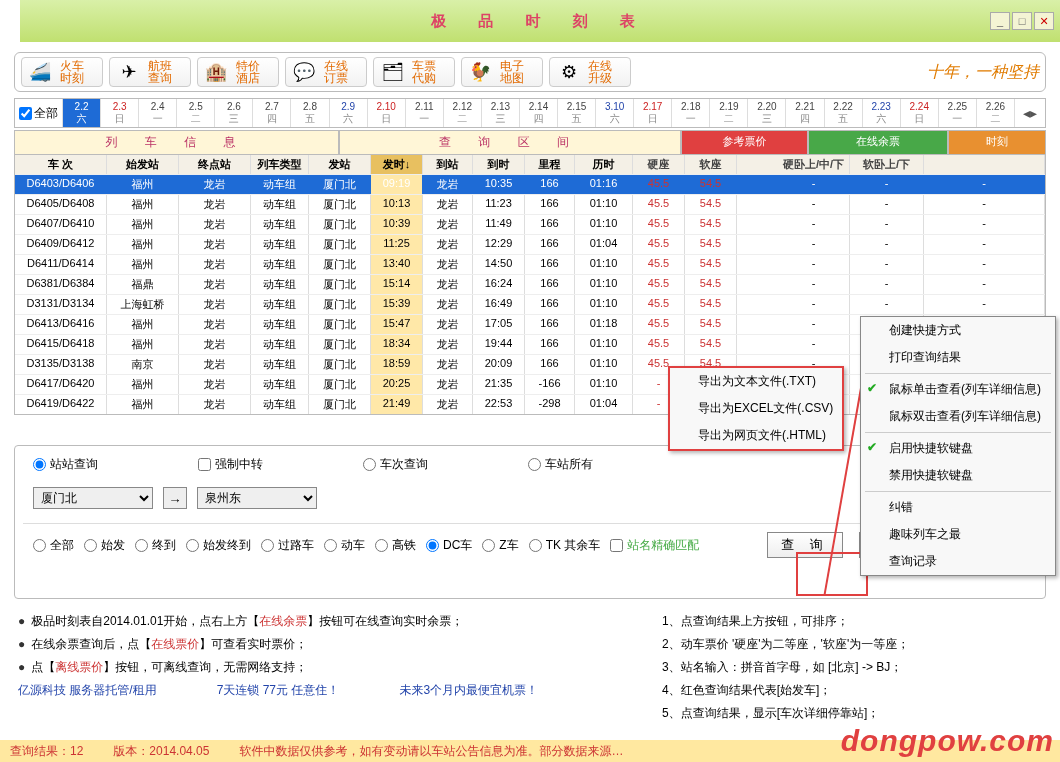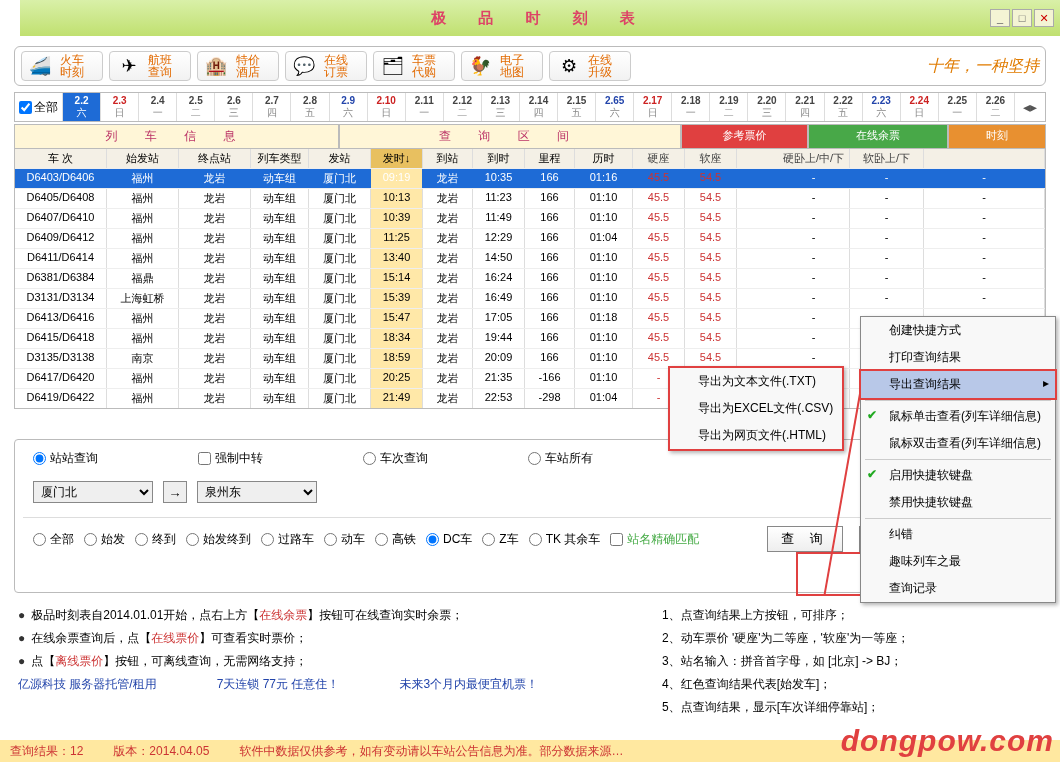--- a/index.html
+++ b/index.html
@@ -1,50 +1,50 @@
 <!DOCTYPE html>
 <html><head>
 <meta charset="utf-8">
 <style>
 * { box-sizing: border-box; margin: 0; padding: 0; font-family: "Microsoft YaHei", Arial, sans-serif; }
 body { width: 1060px; height: 762px; background: #fff; font-size: 12px; position: relative; overflow: hidden; }
-.titlebar { height: 36px; background: linear-gradient(#d9f0a8,#c0e070); display: flex; align-items: center; justify-content: center; position: relative; margin-left: 20px; }
+.titlebar { height: 42px; background: linear-gradient(#d9f0a8,#c0e070); display: flex; align-items: center; justify-content: center; position: relative; margin-left: 20px; }
 .titlebar .title { color: #d46; font-weight: bold; letter-spacing: 14px; font-size: 15px; }
 .titlebar .wbtns { position: absolute; right: 6px; display: flex; gap: 2px; }
 .wbtn { width: 20px; height: 18px; border: 1px solid #aaa; background: #f4f4d4; display: flex; align-items: center; justify-content: center; font-size: 11px; cursor: pointer; color:#666; }
 .wbtn.close { color: #c00; }
 .content { padding: 10px 14px 0 14px; }
 .toolbar { border: 1px solid #bbb; border-radius: 6px; padding: 4px 6px; display: flex; align-items: center; gap: 6px; background: #fff; }
 .tbtn { border: 1px solid #ccc; border-radius: 4px; padding: 2px 6px; display: flex; align-items: center; gap: 6px; background: linear-gradient(#fff,#f2f2f2); cursor: pointer; min-width: 82px; }
 .tbtn .tico { width: 26px; height: 22px; display: flex; align-items: center; justify-content: center; font-size: 18px; }
 .tbtn .tlbl { font-size: 12px; color: #e26a00; line-height: 12px; }
 .slogan { margin-left: auto; color: #e07b00; font-style: italic; font-size: 16px; }
 
 .daterow { margin-top: 6px; display: flex; align-items: stretch; border: 1px solid #bbb; height: 30px; }
 .daterow .all { display: flex; align-items: center; padding: 0 4px; gap: 2px; font-size: 12px; border-right: 1px solid #ddd; }
 .daterow .cell { flex: 1; border-right: 1px solid #ddd; text-align: center; font-size: 10px; line-height: 12px; padding: 2px 0; cursor: pointer; }
-.daterow .cell .d1 { font-weight: bold; color: #444; }
+.daterow .cell .d1 { font-weight: normal; color: #444; }
 .daterow .cell .d2 { color: #888; }
 .daterow .cell.sat .d1 { color: #24a; }
 .daterow .cell.sun .d1 { color: #c22; }
 .daterow .cell.sel { background: #1e6bd6; color: #fff; }
 .daterow .cell.sel .d1,.daterow .cell.sel .d2 { color: #fff; }
 .daterow .nav { width: 30px; display: flex; align-items: center; justify-content: center; cursor: pointer; font-size: 14px; color:#555; }
 
 .groupheads { display: flex; margin-top: 2px; }
 .gh { text-align: center; font-size: 12px; padding: 3px 0; border: 1px solid #bbb; border-bottom: none; }
 .gh1 { flex: 0 0 325px; background: #fff6d7; color: #b36; letter-spacing: 12px; }
 .gh2 { flex: 0 0 342px; background: #fff6d7; color: #b36; letter-spacing: 12px; }
 .gh3 { flex: 0 0 127px; background: #e04040; color: #fff; font-size:11px; }
 .gh4 { flex: 0 0 140px; background: #48a848; color: #fff; font-size:11px; }
 .gh5 { flex: 1; background: #e89030; color: #fff; font-size:11px; }
 
 .grid { border: 1px solid #bbb; }
 .hdr, .row { display: flex; font-size: 11px; }
-.hdr { background: #f4f0e6; }
+.hdr { background: #f4f0e6; font-weight: bold; }
 .hdr > div, .row > div { border-right: 1px solid #ddd; padding: 2px 0; text-align: center; white-space: nowrap; overflow: hidden; }
 .c-code { width: 92px; }
 .c-dep  { width: 72px; }
 .c-arr  { width: 72px; }
 .c-type { width: 58px; }
 .c-fst  { width: 62px; }
 .c-ft   { width: 52px; background:#ffe8a8; }
 .c-tst  { width: 50px; }
 .c-tt   { width: 52px; }
 .c-dist { width: 50px; }
@@ -190,21 +190,21 @@
       </div>
       <div class="cell ">
         <div class="d1">2.14</div>
         <div class="d2">四</div>
       </div>
       <div class="cell ">
         <div class="d1">2.15</div>
         <div class="d2">五</div>
       </div>
       <div class="cell sat">
-        <div class="d1">2.65</div>
+        <div class="d1">3.10</div>
         <div class="d2">六</div>
       </div>
       <div class="cell sun">
         <div class="d1">2.17</div>
         <div class="d2">日</div>
       </div>
       <div class="cell ">
         <div class="d1">2.18</div>
         <div class="d2">一</div>
       </div>
@@ -554,21 +554,20 @@
 </div>
 
 <div class="ctxmenu" id="menu1">
     <div class="mi">导出为文本文件(.TXT)</div>
     <div class="mi">导出为EXCEL文件(.CSV)</div>
     <div class="mi">导出为网页文件(.HTML)</div>
   </div>
 <div class="ctxmenu" id="menu2">
     <div class="mi">创建快捷方式</div>
     <div class="mi">打印查询结果</div>
-    <div class="mi sel arr redbox">导出查询结果</div>
     <div class="sep"></div>
     <div class="mi chk">鼠标单击查看(列车详细信息)</div>
     <div class="mi">鼠标双击查看(列车详细信息)</div>
     <div class="sep"></div>
     <div class="mi chk">启用快捷软键盘</div>
     <div class="mi">禁用快捷软键盘</div>
     <div class="sep"></div>
     <div class="mi">纠错</div>
     <div class="mi">趣味列车之最</div>
     <div class="mi">查询记录</div>

